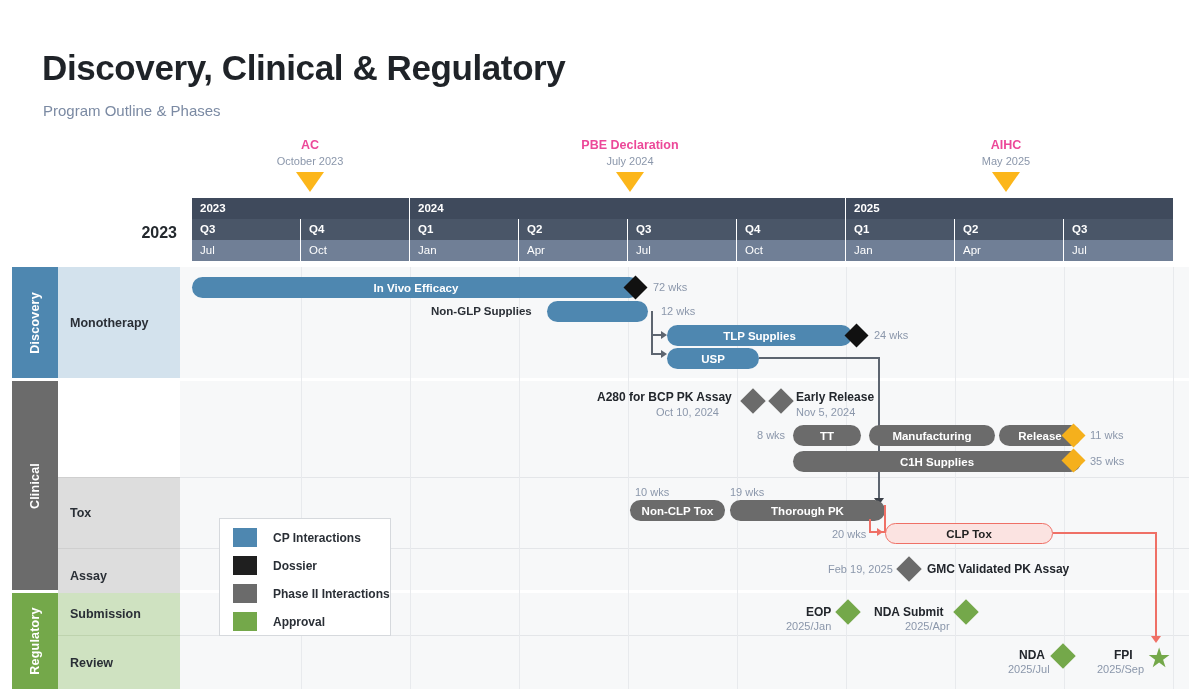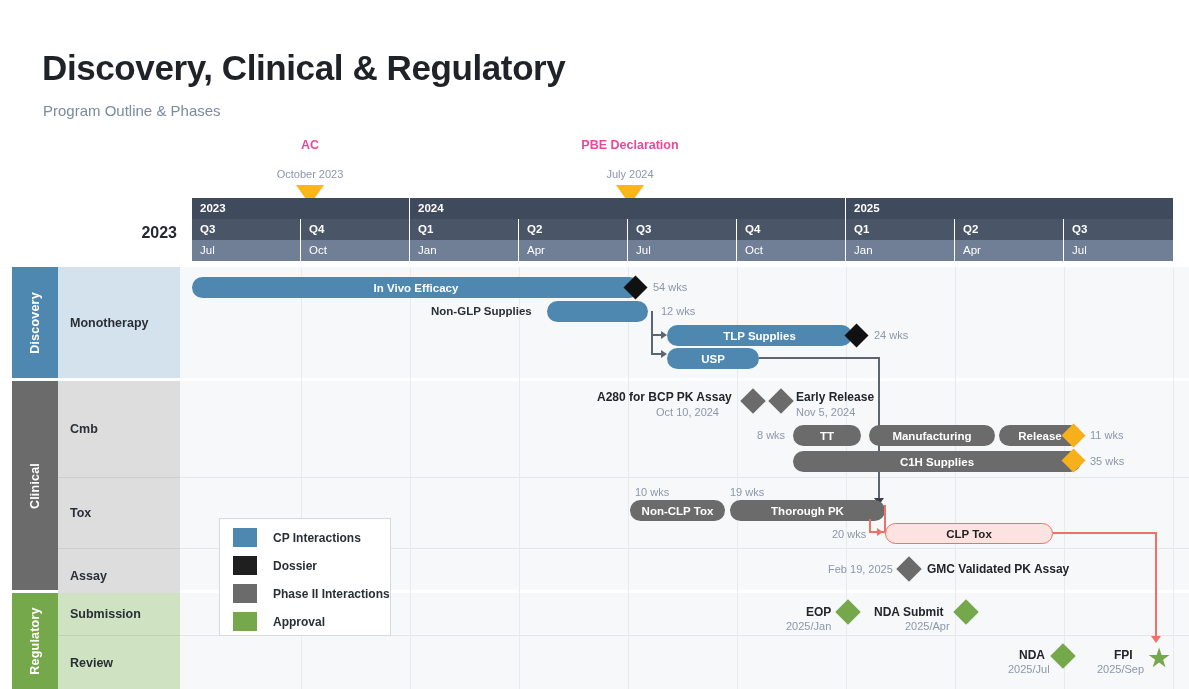--- a/index.html
+++ b/index.html
@@ -21,21 +21,21 @@
     position: absolute; left: 43px; top: 102px;
     font-size: 15px; color: #7b8aa3; white-space: nowrap;
   }
 
   
   .flag { position: absolute; text-align: center; }
   .flag .flag-name {
     font-size: 12.5px; font-weight: bold; color: #ec4899; white-space: nowrap;
   }
   .flag .flag-date {
-    font-size: 11px; color: #8b97ab; margin-top: 16px; white-space: nowrap;
+    font-size: 11px; color: #8b97ab; margin-top: 3px; white-space: nowrap;
   }
   .flag .flag-tri {
     width: 0; height: 0; margin: 5px auto 0;
     border-left: 14px solid transparent;
     border-right: 14px solid transparent;
     border-top: 20px solid #fcb61a;
   }
 
   
   .axis-left-label {
@@ -145,20 +145,25 @@
   <div class="page-subtitle">Program Outline &amp; Phases</div>
 
   <div class="flag" style="left:235px; top:138px; width:150px;">
     <div class="flag-name">AC</div>
     <div class="flag-date">October 2023</div>
     <div class="flag-tri"></div>
   </div>
   <div class="flag" style="left:555px; top:138px; width:150px;">
     <div class="flag-name">PBE Declaration</div>
     <div class="flag-date">July 2024</div>
+    <div class="flag-tri"></div>
+  </div>
+  <div class="flag" style="left:931px; top:138px; width:150px;">
+    <div class="flag-name">AIHC</div>
+    <div class="flag-date">May 2025</div>
     <div class="flag-tri"></div>
   </div>
 
   <div style="position:absolute; left:60px; top:218px; width:125px; height:30px;">
     <div class="axis-left-label">2023</div>
   </div>
 
   <div class="grid-head" style="left:192px; top:198px; width:981px; height:63px;">
 
     <div class="head-row" style="left:0; top:0; width:981px;">
@@ -221,41 +226,38 @@
   <div class="group-tab" style="left:12px; top:381px; height:209px; background:#6b6b6b;">
     <span>Clinical</span>
   </div>
   <div class="group-tab" style="left:12px; top:593px; height:96px; background:#74a84a;">
     <span>Regulatory</span>
   </div>
 
   <div class="row-label" style="top:267px; height:111px; background:#d3e2ed;">
     <span>Monotherapy</span>
   </div>
-  <div class="row-label" style="top:381px; height:96px; background:#dddddd;">
-    <span>Cmb</span>
-  </div>
   <div class="row-label" style="top:477px; height:71px; background:#dddddd; border-top:1px solid #cfcfcf;">
     <span>Tox</span>
   </div>
   <div class="row-label" style="top:548px; height:54px; background:#dddddd; border-top:1px solid #cfcfcf;">
     <span>Assay</span>
   </div>
   <div class="row-label" style="top:635px; height:54px; background:#cfe2c1; border-top:1px solid #bed3ae;">
     <span>Review</span>
   </div>
   <div class="row-label" style="top:593px; height:42px; background:#cfe2c1;">
     <span>Submission</span>
   </div>
 
   <div class="bar blue" style="left:192px; top:277px; width:448px;">
     <span>In Vivo Efficacy</span>
   </div>
   <div class="dia black" style="left:627px; top:279px; width:17px; height:17px;"></div>
-  <div class="wks" style="left:653px; top:281px;">54 wks</div>
+  <div class="wks" style="left:653px; top:281px;">72 wks</div>
 
   <div class="bar-ext-label" style="left:431px; top:305px;">Non-GLP Supplies</div>
   <div class="bar blue" style="left:547px; top:301px; width:101px;"></div>
   <div class="wks" style="left:661px; top:305px;">12 wks</div>
 
   <div class="conn" style="left:651px; top:311px; width:2px; height:44px;"></div>
   <div class="conn" style="left:651px; top:334px; width:14px; height:2px;"></div>
   <div class="arrow right" style="left:661px; top:331px;"></div>
   <div class="conn" style="left:651px; top:353px; width:14px; height:2px;"></div>
   <div class="arrow right" style="left:661px; top:350px;"></div>

